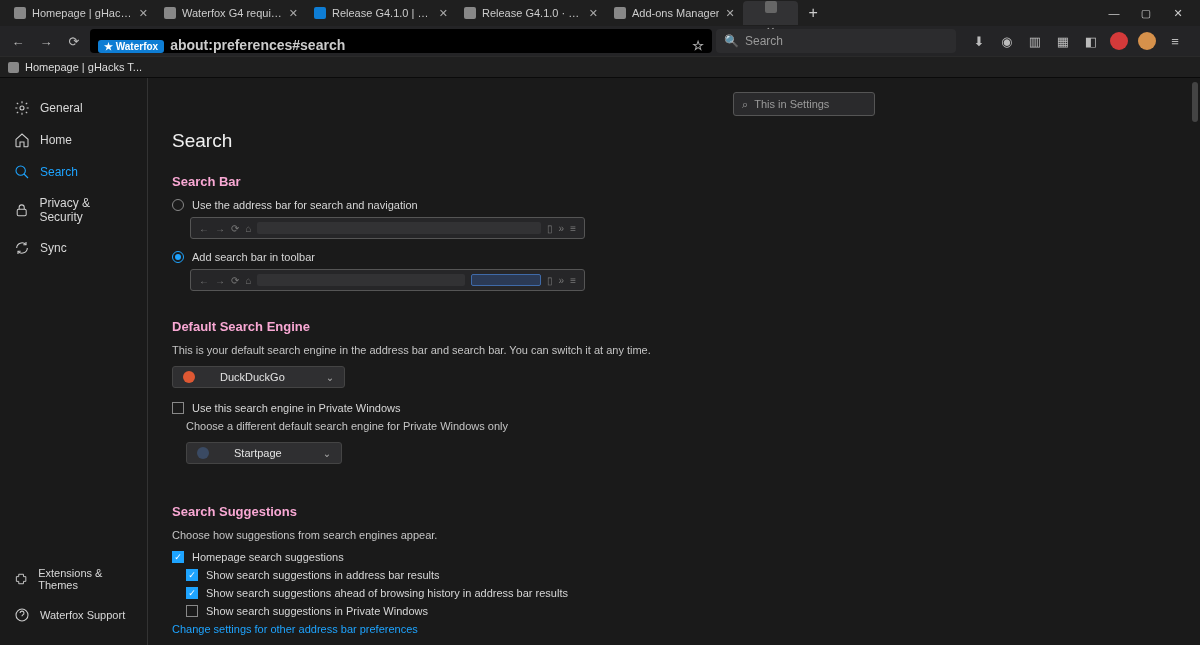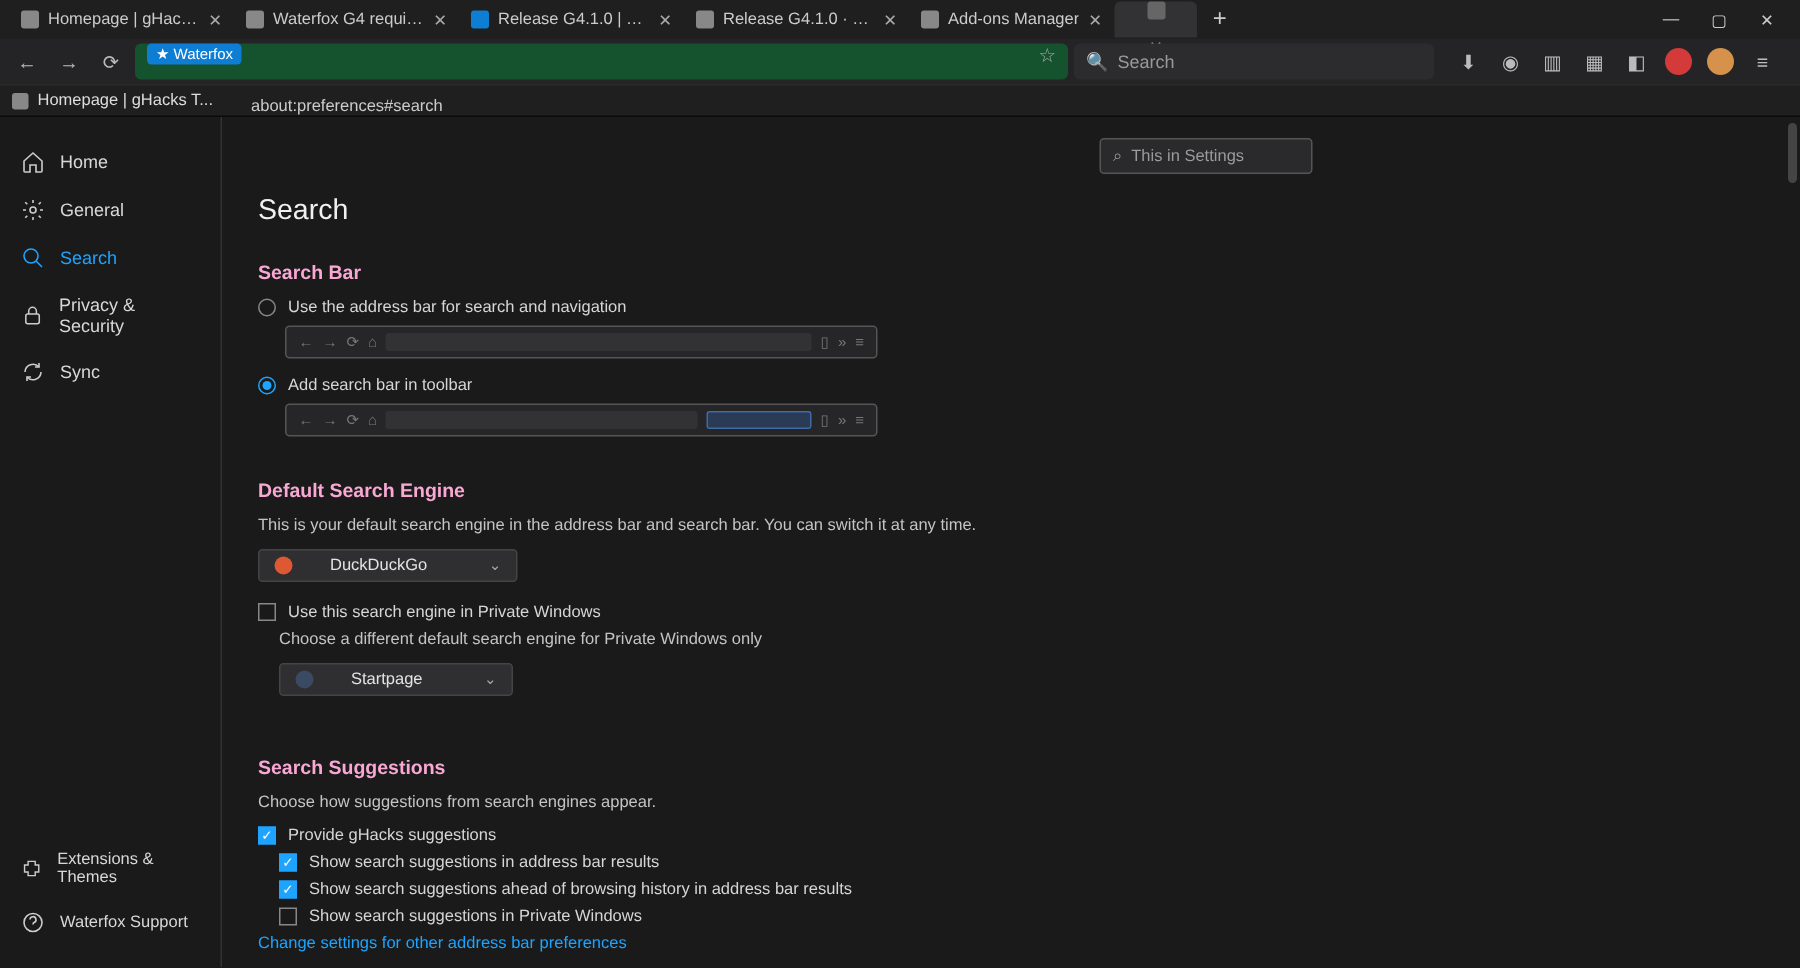--- a/index.html
+++ b/index.html
@@ -12,23 +12,23 @@
 .tab .favicon { width: 12px; height: 12px; border-radius: 2px; flex-shrink: 0; background:#888; }
 .tab .label { white-space: nowrap; overflow: hidden; text-overflow: ellipsis; }
 .tab .close { font-size: 11px; color: #aaa; }
 .newtab { color:#ccc; font-size:16px; padding:0 10px; cursor:pointer; }
 .window-controls { margin-left: auto; display: flex; align-items: center; }
 .window-controls span { width: 32px; height: 26px; display: flex; align-items: center; justify-content: center; color:#ccc; font-size:11px; cursor:pointer; }
 
 
 .nav-bar { display:flex; align-items:center; background:#242426; height:30px; padding:0 6px; gap:4px; }
 .nav-bar .btn { width:24px; height:24px; display:flex; align-items:center; justify-content:center; color:#bbb; font-size:13px; }
-.url-bar { flex:1; display:flex; align-items:flex-start; background:#14532d; border-radius:4px; height:24px; padding:0 8px; gap:6px; }
+.url-bar { flex:1; display:flex; align-items:flex-end; background:#000000; border-radius:4px; height:24px; padding:0 8px; gap:6px;font-weight:bold; }
 .url-bar .badge { background:#0e7dd4; color:#fff; font-size:10px; padding:1px 6px; border-radius:3px; }
-.url-bar .url { flex:1; color:#ccc; font-size:11px;margin-top:36px; }
+.url-bar .url { flex:1; color:#ccc; font-size:14px;margin-top:36px; }
 .url-bar .star { color:#aaa; font-size:13px; }
 .search-input { width:240px; display:flex; align-items:center; background:#2c2c2e; border-radius:4px; height:24px; padding:0 8px; gap:6px; color:#999; }
 .toolbar-icons { display:flex; gap:10px; padding:0 10px; }
 .toolbar-icons span { width:18px; height:18px; display:flex; align-items:center; justify-content:center; color:#bbb; font-size:13px; cursor:pointer; }
 .icon-pill { width:12px; height:12px; border-radius:50%; display:inline-block; }
 
 
 .bookmarks { display:flex; align-items:center; background:#1f1f1f; height:22px; padding:0 8px; gap:6px; border-top:1px solid #2a2a2a; border-bottom:1px solid #0a0a0a; }
 .bookmark { display:flex; align-items:center; gap:6px; font-size:11px; color:#ddd; }
 .bookmark .favicon { width:11px; height:11px; background:#888; border-radius:2px; }
@@ -151,30 +151,30 @@
   <div class="bookmark">
     <span class="favicon"></span>
     <span>Homepage | gHacks T...</span>
   </div>
 </div>
 
 <div class="content">
   <div class="sidebar">
     <div class="side-item">
       <svg viewBox="0 0 24 24">
-          <path d="M3 11l9-8 9 8v10a1 1 0 0 1-1 1h-5v-7h-6v7H4a1 1 0 0 1-1-1z"></path>
-        </svg>
-      <span>Home</span>
-    </div>
-    <div class="side-item">
-      <svg viewBox="0 0 24 24">
           <circle cx="12" cy="12" r="3"></circle>
           <path d="M12 2v3M12 19v3M4.2 4.2l2.1 2.1M17.7 17.7l2.1 2.1M2 12h3M19 12h3M4.2 19.8l2.1-2.1M17.7 6.3l2.1-2.1"></path>
         </svg>
       <span>General</span>
+    </div>
+    <div class="side-item">
+      <svg viewBox="0 0 24 24">
+          <path d="M3 11l9-8 9 8v10a1 1 0 0 1-1 1h-5v-7h-6v7H4a1 1 0 0 1-1-1z"></path>
+        </svg>
+      <span>Home</span>
     </div>
     <div class="side-item selected">
       <svg viewBox="0 0 24 24">
           <circle cx="10" cy="10" r="7"></circle>
           <path d="M21 21l-6-6"></path>
         </svg>
       <span>Search</span>
     </div>
     <div class="side-item">
       <svg viewBox="0 0 24 24">
@@ -269,21 +269,21 @@
         <span class="dd-icon" style="background:#3a4a63"></span>
         <span>Startpage</span>
         <span class="chev">⌄</span>
       </div>
     </div>
 
     <h2 class="section-h" style="margin-top:32px">Search Suggestions</h2>
     <div class="desc">Choose how suggestions from search engines appear.</div>
     <div class="check-row">
       <span class="chk on"></span>
-      <span>Provide gHacks suggestions</span>
+      <span>Homepage search suggestions</span>
     </div>
     <div class="check-row indent">
       <span class="chk on"></span>
       <span>Show search suggestions in address bar results</span>
     </div>
     <div class="check-row indent">
       <span class="chk on"></span>
       <span>Show search suggestions ahead of browsing history in address bar results</span>
     </div>
     <div class="check-row indent">

